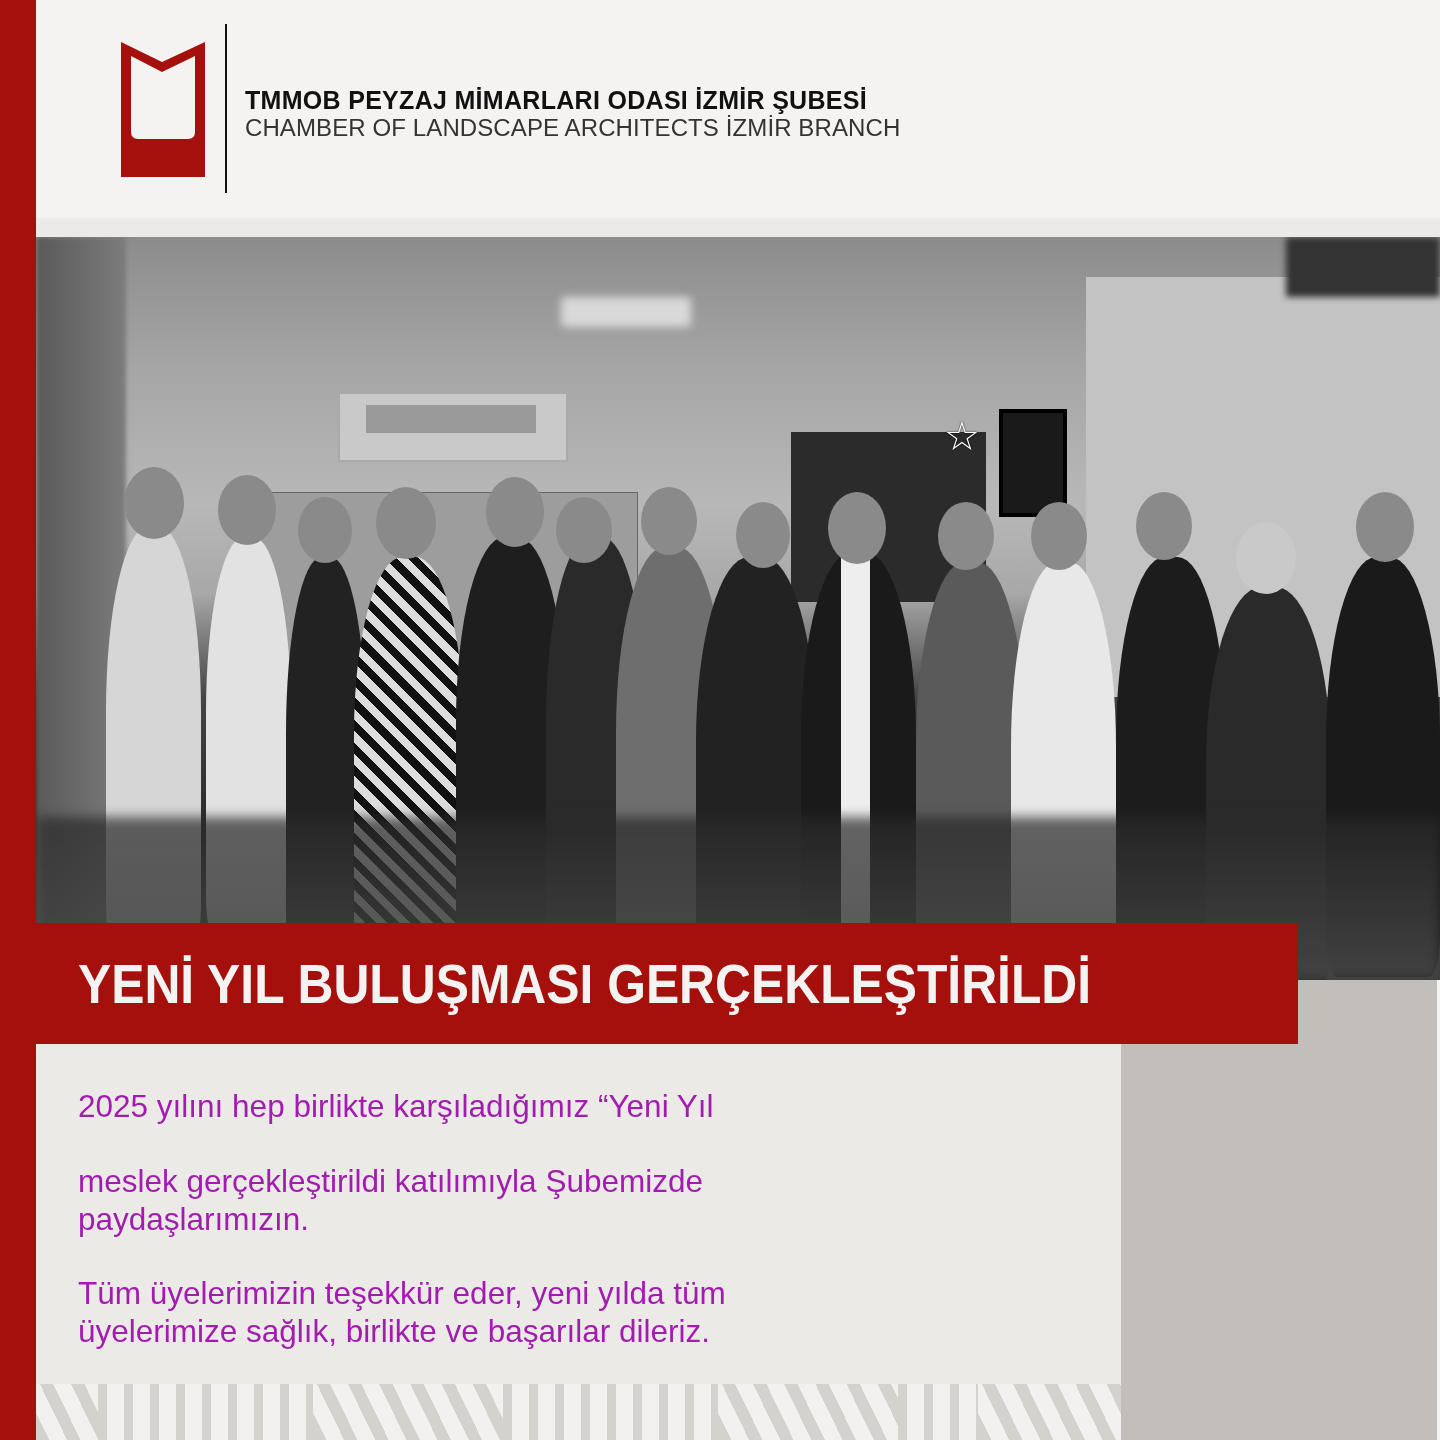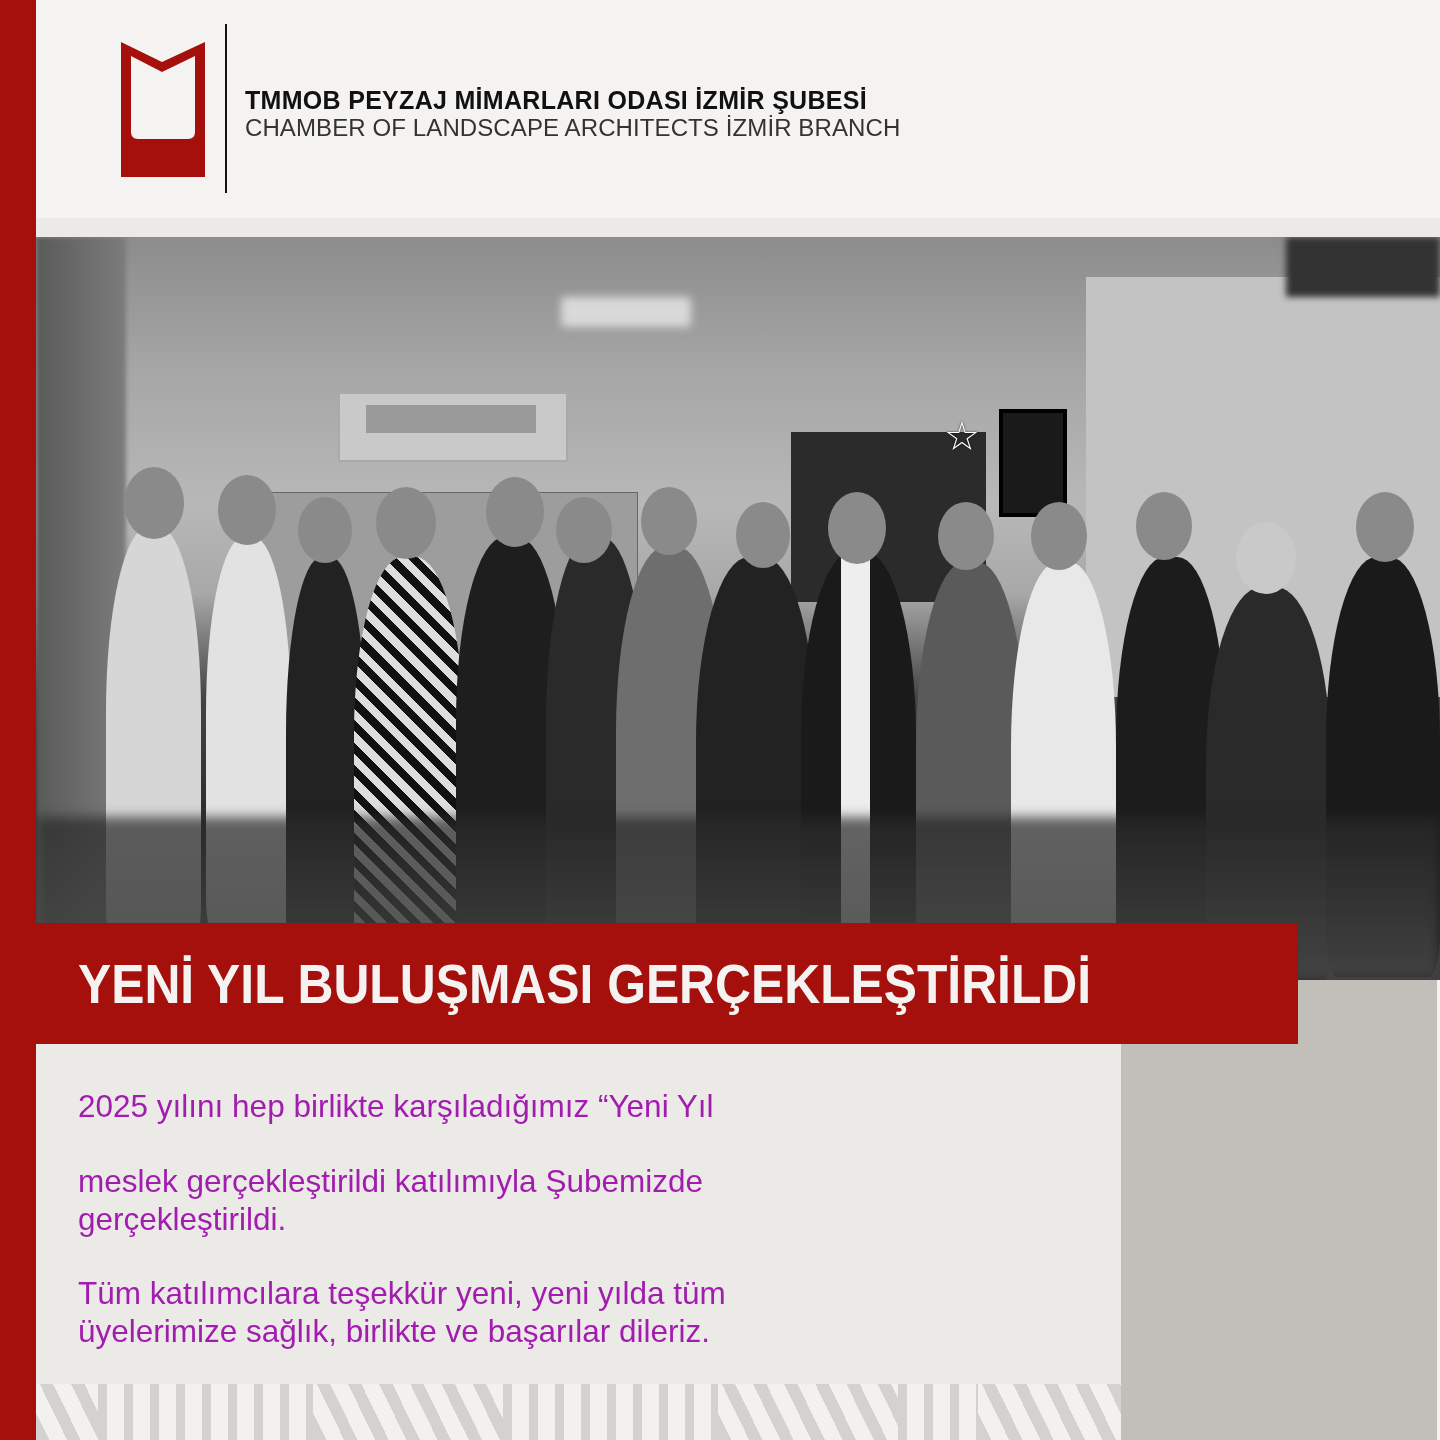--- a/index.html
+++ b/index.html
@@ -134,24 +134,24 @@
 
 <div class="title-banner"></div>
 <div class="title-text">YENİ YIL BULUŞMASI GERÇEKLEŞTİRİLDİ</div>
 
 <div class="body-panel"></div>
 <div class="body-text">
   <p>
     <span>2025 yılını hep birlikte karşıladığımız “Yeni Yıl</span><br>
     <br>
     <span>meslek gerçekleştirildi katılımıyla Şubemizde</span><br>
-    <span>gerçekleştirildi.</span>
+    <span>paydaşlarımızın.</span>
   </p>
   <p>
-    <span>Tüm katılımcılara teşekkür yeni, yeni yılda tüm</span><br>
+    <span>Tüm üyelerimizin teşekkür eder, yeni yılda tüm</span><br>
     <span>üyelerimize sağlık, birlikte ve başarılar dileriz.</span>
   </p>
 </div>
 
 <div class="stripes">
   <div class="stripe-seg stripe-diag" style="left:0;width:62px;"></div>
   <div class="stripe-seg stripe-vert" style="left:62px;width:215px;"></div>
   <div class="stripe-seg stripe-diag" style="left:277px;width:190px;"></div>
   <div class="stripe-seg stripe-vert" style="left:467px;width:215px;"></div>
   <div class="stripe-seg stripe-diag" style="left:682px;width:180px;"></div>

